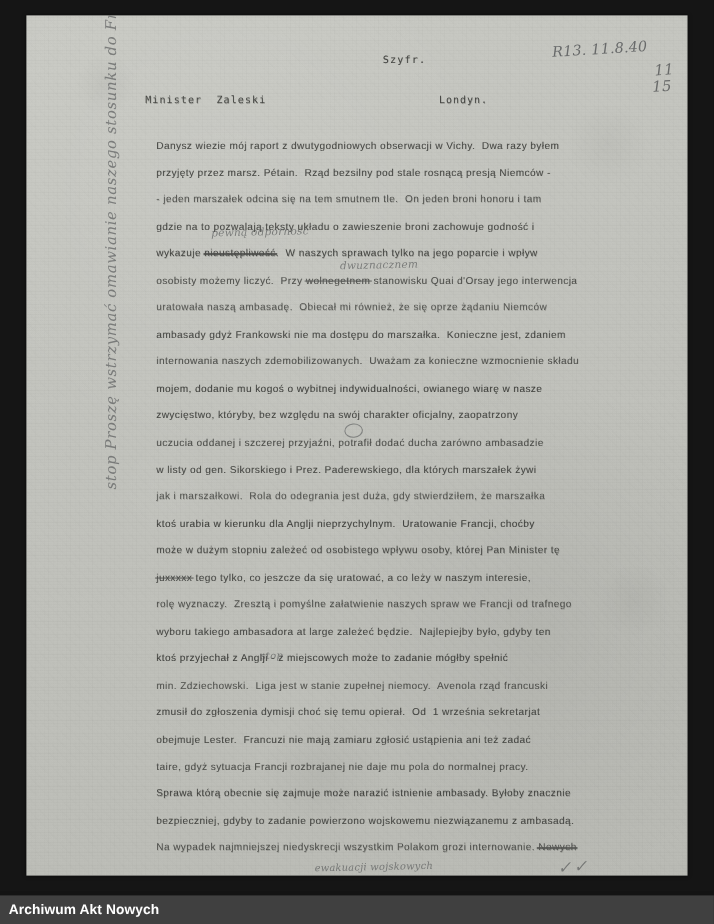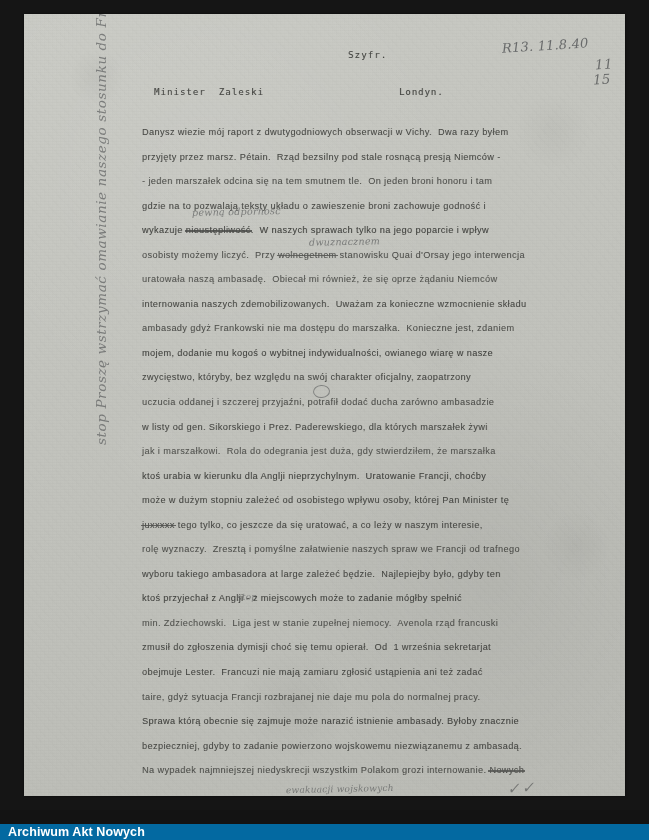--- a/index.html
+++ b/index.html
@@ -68,21 +68,21 @@
     font-size: 9.1px;
     letter-spacing: 0.42px;
     color: #2e2f2c;
     white-space: pre;
     opacity: 0.84;
     text-shadow: 0.4px 0.3px 0.5px rgba(90,90,85,0.5);
   }
 
   #heading-cipher { left: 324px; top: 36px; font-weight: normal; letter-spacing: 1.1px; }
 
-  #addressee { left: 130px; top: 73px; letter-spacing: 1.0px; }
+  #addressee { left: 108px; top: 73px; letter-spacing: 1.0px; }
   #destination { left: 375px; top: 73px; letter-spacing: 0.9px; }
 
   #body-block { left: 118px; top: 106px; width: 470px; }
   .tw-line {
     font-family: Liberation Sans, sans-serif;
     font-size: 9.1px;
     letter-spacing: 0.42px;
     color: #2f302d;
     white-space: pre;
     height: 24.55px;
@@ -171,22 +171,22 @@
     opacity: 0.6;
     color: #4a4c4d;
     letter-spacing: 2px;
     transform: rotate(-4deg);
   }
 
   
   #credit-bar {
     position: absolute;
     left: 0; bottom: 0;
-    width: 649px; height: 16px;
-    background: #0369a1;
+    width: 649px; height: 26px;
+    background: #404040;
     display: flex;
     align-items: center;
     z-index: 20;
   }
   #credit-text {
     color: #ffffff;
     font-size: 12.5px;
     font-weight: bold;
     font-family: "Liberation Sans", sans-serif;
     margin-left: 8px;
@@ -211,22 +211,22 @@
     <div class="pg tw" id="destination">Londyn.</div>
 
     <div class="pg" id="body-block">
         <div class="tw-line">Danysz wiezie mój raport z dwutygodniowych obserwacji w Vichy.  Dwa razy byłem</div>
         <div class="tw-line">przyjęty przez marsz. Pétain.  Rząd bezsilny pod stale rosnącą presją Niemców -</div>
         <div class="tw-line">- jeden marszałek odcina się na tem smutnem tle.  On jeden broni honoru i tam</div>
         <div class="tw-line">gdzie na to pozwalają teksty układu o zawieszenie broni zachowuje godność i</div>
         <div class="tw-line">wykazuje <span class="struck">nieustępliwość</span>.  W naszych sprawach tylko na jego poparcie i wpływ</div>
         <div class="tw-line">osobisty możemy liczyć.  Przy <span class="struck">wolnegetnem</span> stanowisku Quai d'Orsay jego interwencja</div>
         <div class="tw-line">uratowała naszą ambasadę.  Obiecał mi również, że się oprze żądaniu Niemców</div>
+        <div class="tw-line">ambasady gdyż Frankowski nie ma dostępu do marszałka.  Konieczne jest, zdaniem</div>
         <div class="tw-line">internowania naszych zdemobilizowanych.  Uważam za konieczne wzmocnienie składu</div>
-        <div class="tw-line">ambasady gdyż Frankowski nie ma dostępu do marszałka.  Konieczne jest, zdaniem</div>
         <div class="tw-line">mojem, dodanie mu kogoś o wybitnej indywidualności, owianego wiarę w nasze</div>
         <div class="tw-line">zwycięstwo, któryby, bez względu na swój charakter oficjalny, zaopatrzony</div>
         <div class="tw-line">uczucia oddanej i szczerej przyjaźni, potrafił dodać ducha zarówno ambasadzie</div>
         <div class="tw-line">w listy od gen. Sikorskiego i Prez. Paderewskiego, dla których marszałek żywi</div>
         <div class="tw-line">jak i marszałkowi.  Rola do odegrania jest duża, gdy stwierdziłem, że marszałka</div>
         <div class="tw-line">ktoś urabia w kierunku dla Anglji nieprzychylnym.  Uratowanie Francji, choćby</div>
         <div class="tw-line">może w dużym stopniu zależeć od osobistego wpływu osoby, której Pan Minister tę</div>
         <div class="tw-line"><span class="struck">juxxxxx</span> tego tylko, co jeszcze da się uratować, a co leży w naszym interesie,</div>
         <div class="tw-line">rolę wyznaczy.  Zresztą i pomyślne załatwienie naszych spraw we Francji od trafnego</div>
         <div class="tw-line">wyboru takiego ambasadora at large zależeć będzie.  Najlepiejby było, gdyby ten</div>

